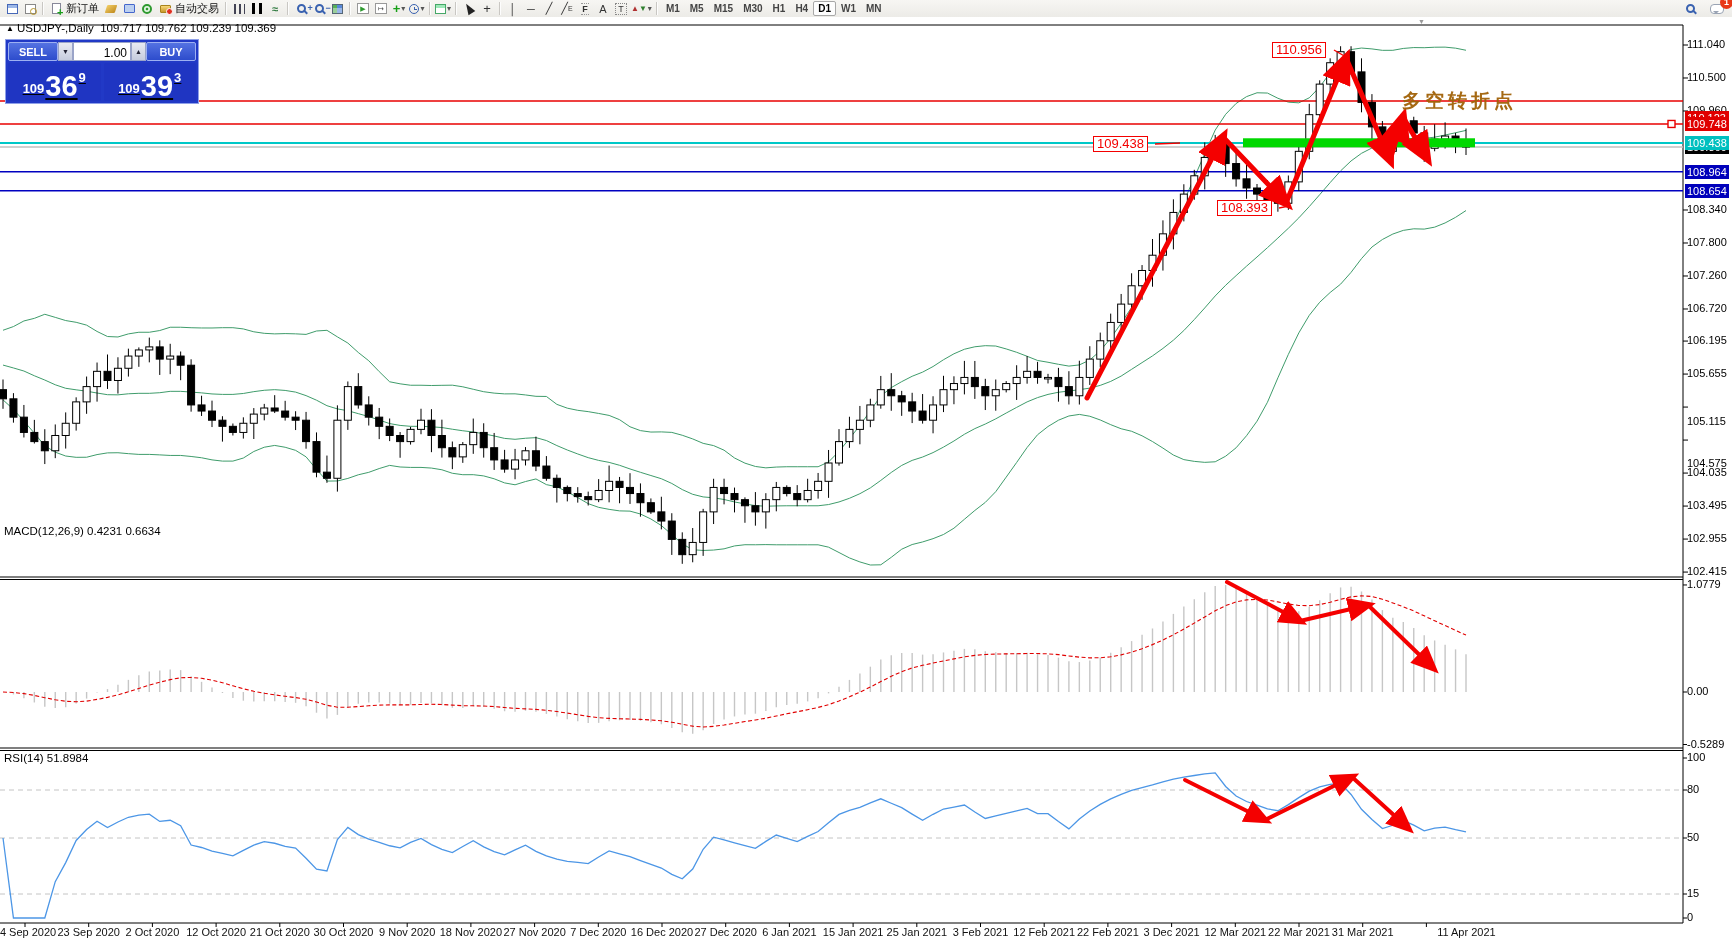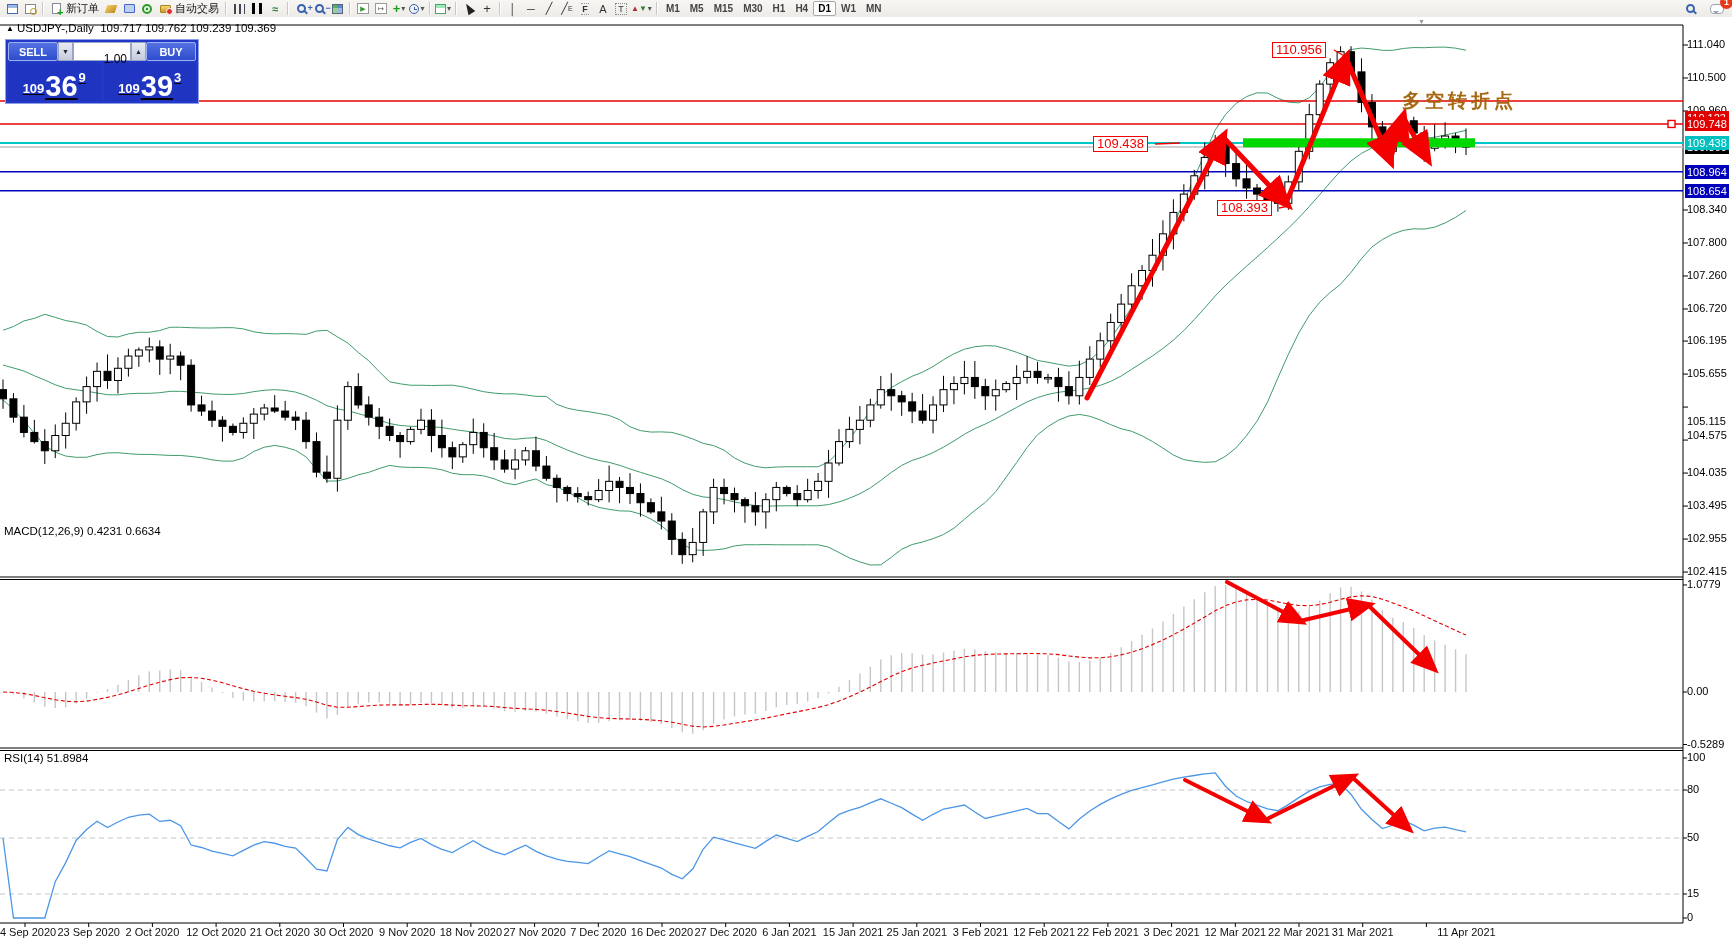--- a/index.html
+++ b/index.html
@@ -47,21 +47,21 @@
   
   .syminfo{position:absolute;left:6px;top:22px;font-size:11.5px;color:#000;z-index:20;white-space:nowrap;}
   .syminfo .tri{font-size:8px;vertical-align:1px;margin-right:3px;}
   
   .tpanel{position:absolute;left:5px;top:39px;width:194px;z-index:25;background:#2139c6;border:1px solid #8fa0e8;padding:2px;box-sizing:border-box;}
   .trow1{display:flex;height:19px;margin-bottom:2px;}
   .tbtn{flex:0 0 48px;background:linear-gradient(#5472e2,#2d4ccc);border:1px solid #9db0f2;border-radius:2px;color:#fff;
         font-size:11px;font-weight:bold;display:flex;align-items:center;justify-content:center;}
   .spin{flex:0 0 13px;background:linear-gradient(#e8eaf2,#c6ccde);border:1px solid #9aa4c8;font-size:7px;color:#223;
         display:flex;align-items:center;justify-content:center;}
-  .lot{flex:1;background:#fff;border:1px solid #9aa4c8;font-size:12px;color:#000;text-align:right;padding:8px 3px;line-height:17px;}
+  .lot{flex:1;background:#fff;border:1px solid #9aa4c8;font-size:12px;color:#000;text-align:right;padding:2px 3px;line-height:17px;}
   .trow2{display:flex;gap:3px;height:38px;text-decoration:underline;}
   .pbox{flex:1;background:#1f35c2;border-radius:2px;color:#fff;display:flex;align-items:flex-end;justify-content:center;padding-bottom:2px;}
   .pfx{font-size:13px;font-weight:bold;margin:0 1px 3px 0;}
   .big{font-size:29px;font-weight:bold;line-height:26px;}
   .sup{font-size:13px;font-weight:bold;margin:0 0 14px 1px;}
   
   .pricetag{position:absolute;border:1.5px solid #f40000;color:#f40000;background:#fff;font-size:13px;line-height:14px;
             padding:0 3px;z-index:12;white-space:nowrap;}
   .greentext{position:absolute;font-size:19px;font-weight:bold;letter-spacing:4px;color:#a16207;opacity:.95;z-index:12;white-space:nowrap;}
   .indlabel{position:absolute;font-size:11.5px;color:#000;z-index:8;white-space:nowrap;}
@@ -763,21 +763,21 @@
       <div class="axis-label" style="top: 38px;">111.040</div>
       <div class="axis-label" style="top: 70.9994px;">110.500</div>
       <div class="axis-label" style="top: 103.999px;">109.960</div>
       <div class="axis-label" style="top: 202.997px;">108.340</div>
       <div class="axis-label" style="top: 235.996px;">107.800</div>
       <div class="axis-label" style="top: 268.996px;">107.260</div>
       <div class="axis-label" style="top: 301.995px;">106.720</div>
       <div class="axis-label" style="top: 334.078px;">106.195</div>
       <div class="axis-label" style="top: 367.077px;">105.655</div>
       <div class="axis-label" style="top: 415px; text-align: right;">105.115</div>
-      <div class="axis-label" style="top: 429px;">104.575</div>
+      <div class="axis-label" style="top: 457px;">104.575</div>
       <div class="axis-label" style="top: 466.076px;">104.035</div>
       <div class="axis-label" style="top: 499.075px;">103.495</div>
       <div class="axis-label" style="top: 532.074px;">102.955</div>
       <div class="axis-label" style="top: 565.074px;">102.415</div>
       <div class="axis-badge" style="top: 140.115px; background: rgb(0, 0, 0);">109.369</div>
       <div class="axis-badge" style="top: 94.0379px; background: rgb(224, 0, 0); margin-top: 17px;">110.123</div>
       <div class="axis-badge" style="top: 116.954px; background: rgb(224, 0, 0);">109.748</div>
       <div class="axis-badge" style="top: 164.864px; background: rgb(0, 0, 187);">108.964</div>
       <div class="axis-badge" style="top: 183.808px; background: rgb(0, 0, 187);">108.654</div>
       <div class="axis-badge" style="top: 135.898px; background: rgb(0, 192, 192);">109.438</div>

